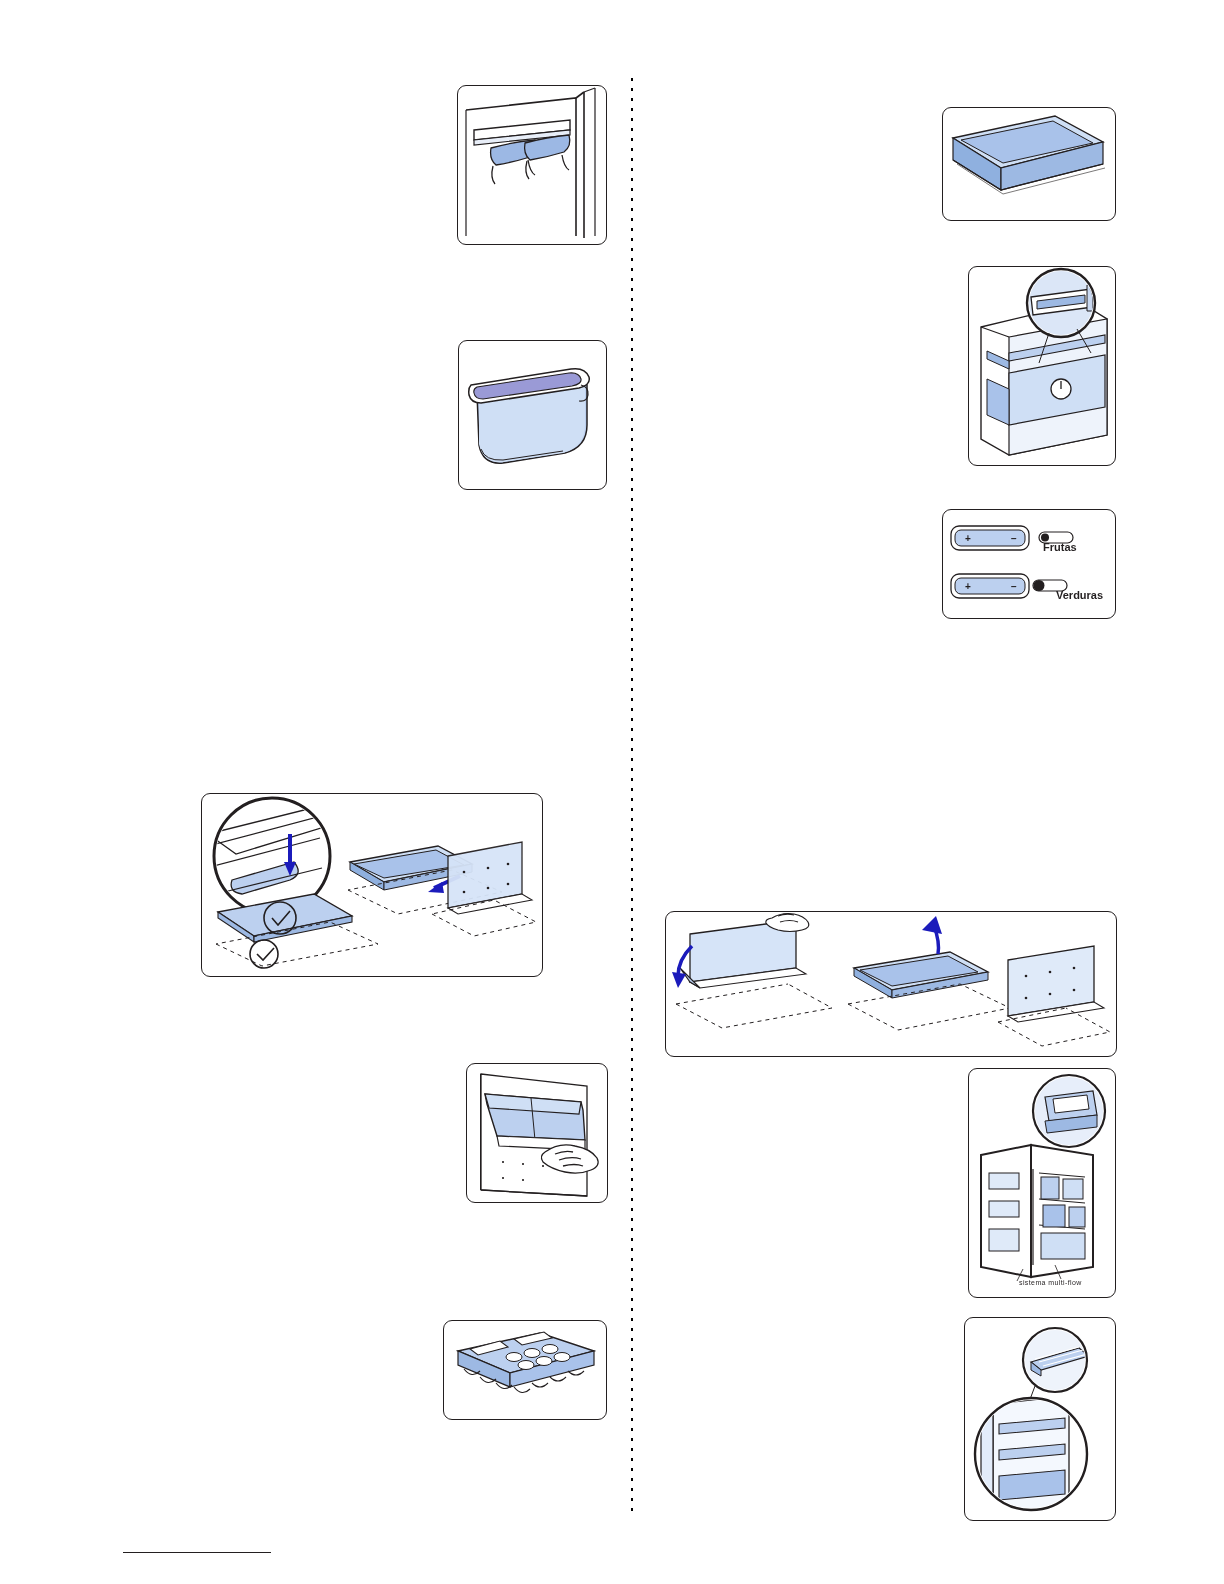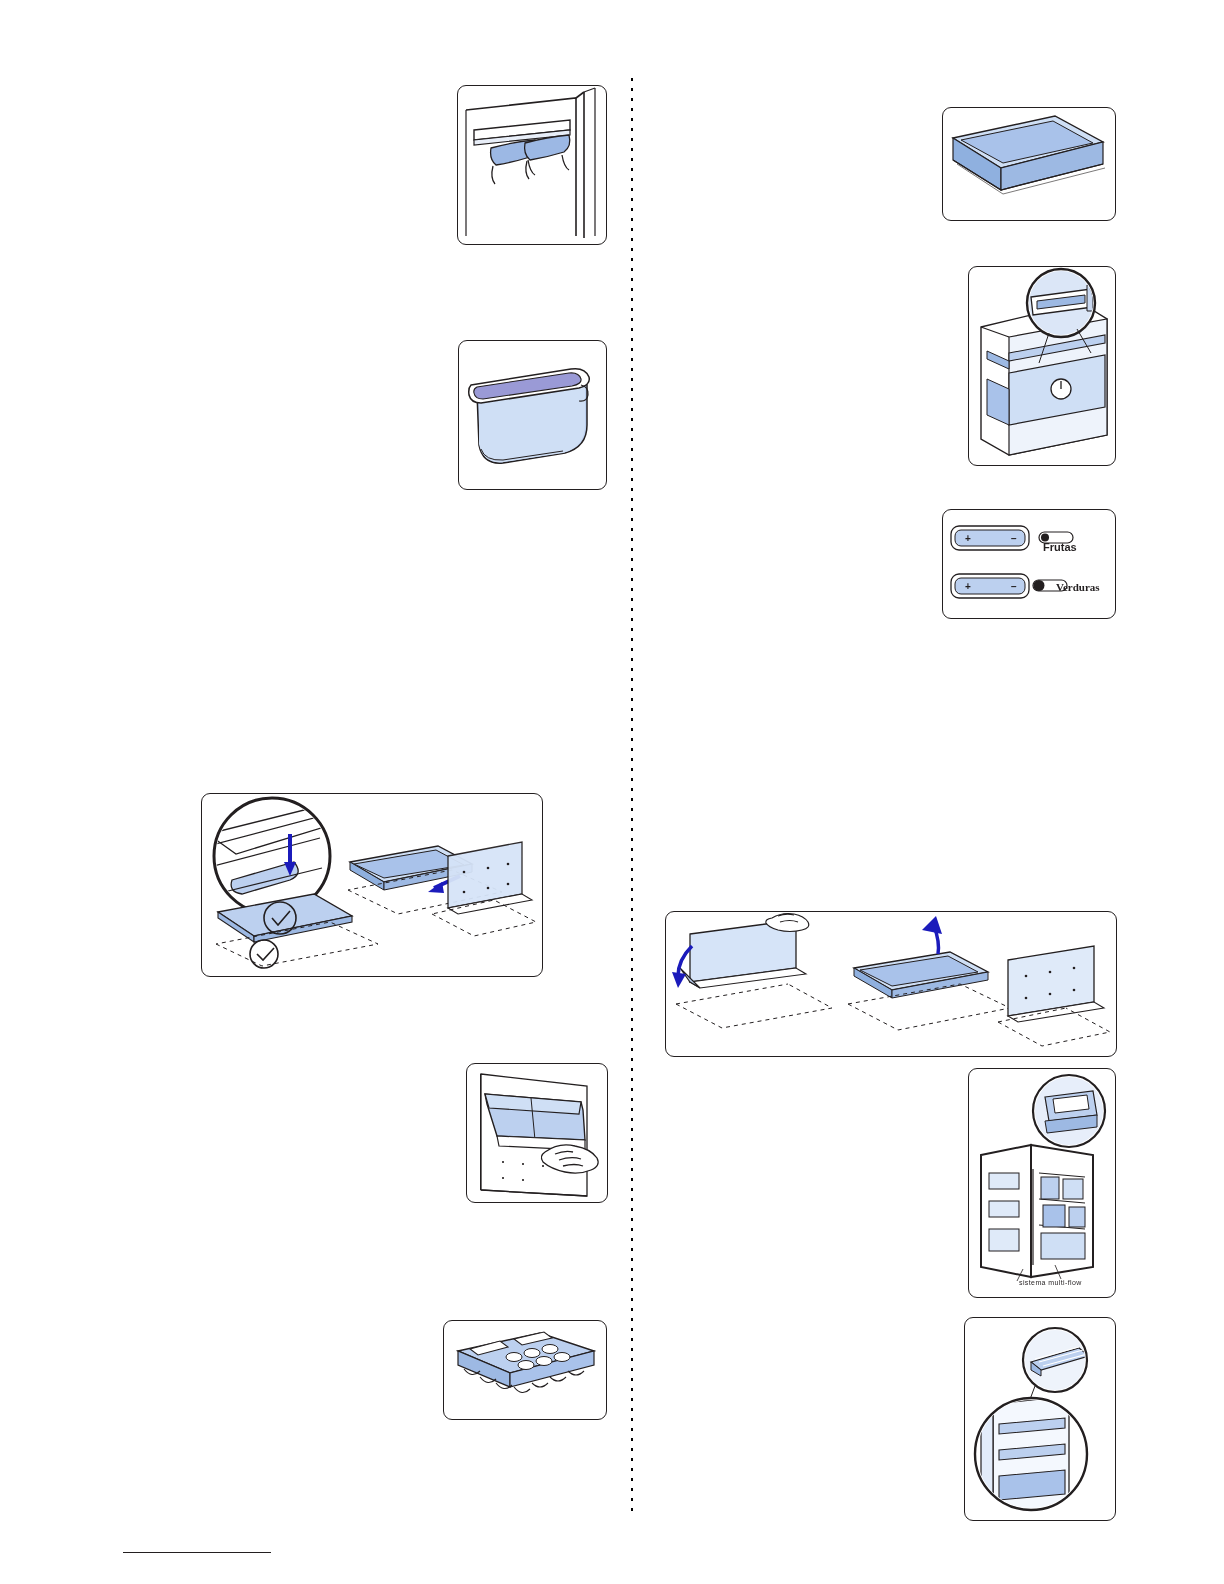--- a/index.html
+++ b/index.html
@@ -239,21 +239,21 @@
       <circle cx="102" cy="27.5" r="4" fill="#231f20"></circle>
 
       <rect x="8" y="64" width="78" height="24" rx="8" fill="#ffffff" stroke="#231f20" stroke-width="1.3"></rect>
       <rect x="12" y="68" width="70" height="16" rx="6" fill="#bcd0ef" stroke="#231f20" stroke-width="1"></rect>
       <text x="22" y="80" font-family="Liberation Sans, sans-serif" font-size="10" font-weight="bold" fill="#231f20">+</text>
       <text x="68" y="80" font-family="Liberation Sans, sans-serif" font-size="10" font-weight="bold" fill="#231f20">−</text>
       <rect x="90" y="70" width="34" height="11" rx="5.5" fill="#ffffff" stroke="#231f20" stroke-width="1.2"></rect>
       <circle cx="96" cy="75.5" r="5.5" fill="#231f20"></circle>
     </svg>
     <div class="cap" style="position:absolute;left:100px;top:31px;">Frutas</div>
-    <div class="cap" style="position:absolute;left:113px;top:71px;font-family:Liberation Serif, serif;">Verduras</div>
+    <div class="cap" style="position:absolute;left:113px;top:79px;">Verduras</div>
   </div>
 
   <div class="fig" style="left:665px;top:911px;width:450px;height:144px;">
     <svg width="448" height="142" viewBox="0 0 448 142">
 
       <path d="M24 22 L130 8 L130 56 L24 70 Z" fill="#d6e4f8" stroke="#231f20" stroke-width="1.3"></path>
       <path d="M24 70 L130 56 L140 62 L34 76 Z" fill="#ffffff" stroke="#231f20" stroke-width="1.1"></path>
       <path d="M14 56 L24 70 L34 76 L20 62 Z" fill="#bcd0ef" stroke="#231f20" stroke-width="1.1"></path>
       <path d="M10 92 L56 116 L166 96 L122 72" fill="none" stroke="#231f20" stroke-width="1" stroke-dasharray="4 4"></path>
       <path d="M10 92 L122 72" fill="none" stroke="#231f20" stroke-width="1" stroke-dasharray="4 4"></path>

